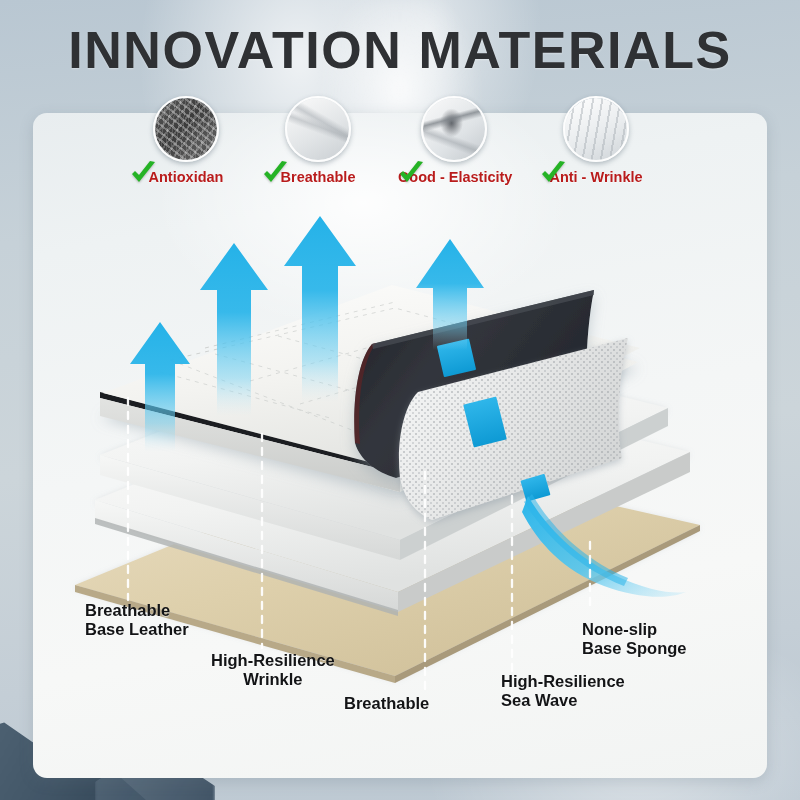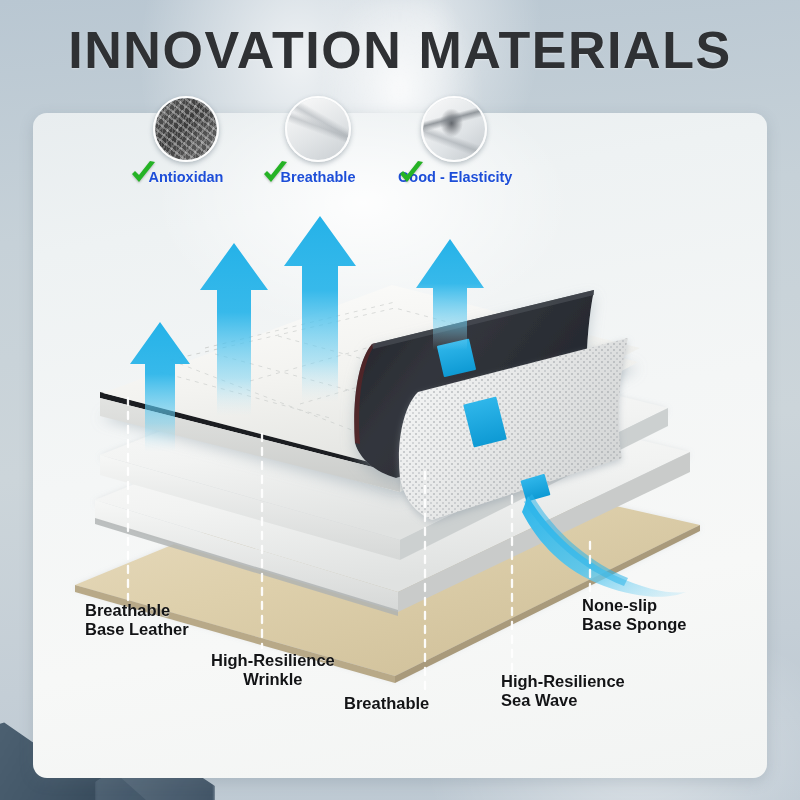--- a/index.html
+++ b/index.html
@@ -104,21 +104,21 @@
     background:
       repeating-linear-gradient(100deg, rgba(165,172,178,.45) 0 2px, rgba(255,255,255,0) 2px 9px),
       linear-gradient(155deg,#ffffff,#e9ecee 55%,#cfd4d8);
   }
   .check{
     position:absolute;left:-2px;bottom:-4px;width:30px;height:30px;
     filter:drop-shadow(0 1px 1px rgba(0,0,0,.25));
   }
   .badge .lbl{
     margin-top:7px;text-align:center;
-    font-size:14.5px;color:#1d4ed8;font-weight:bold;
+    font-size:14.5px;color:#b91c1c;font-weight:bold;
     white-space:nowrap;
     text-shadow:0 1px 1px rgba(255,255,255,.65);
   }
 
   
   #arrows{position:absolute;left:0;top:0;width:800px;height:800px;pointer-events:none;}
 
   
   #mattress{position:absolute;left:0;top:0;width:800px;height:800px;}
 
@@ -323,20 +323,29 @@
   <div class="badge" style="left:398px;top:0;">
     <div class="circle">
       <div class="circle-inner ic-hand"></div>
     </div>
     <svg class="check" viewBox="0 0 30 30">
       <path d="M4,15 L11,23 L27,3 L22,2 L11,16 L7,12 Z" fill="#25b325"></path>
     </svg>
     <div class="lbl">Good - Elasticity</div>
   </div>
 
+  <div class="badge" style="left:540px;top:0;">
+    <div class="circle">
+      <div class="circle-inner ic-sheet"></div>
+    </div>
+    <svg class="check" viewBox="0 0 30 30">
+      <path d="M4,15 L11,23 L27,3 L22,2 L11,16 L7,12 Z" fill="#25b325"></path>
+    </svg>
+    <div class="lbl">Anti - Wrinkle</div>
+  </div>
 
 </div>
 
 <div>
 
   <div class="callout" style="left:85px;top:601px;">
     <span>Breathable</span>
     <span class="l2">Base Leather</span>
   </div>
 
@@ -347,18 +356,18 @@
 
   <div class="callout" style="left:344px;top:694px;text-align:center;">
     <span>Breathable</span>
   </div>
 
   <div class="callout" style="left:501px;top:672px;">
     <span>High-Resilience</span>
     <span class="l2">Sea Wave</span>
   </div>
 
-  <div class="callout" style="left:582px;top:596px;">
+  <div class="callout" style="left:582px;top:620px;">
     <span>None-slip</span>
     <span class="l2">Base Sponge</span>
   </div>
 
 </div>
 
 </body></html>

